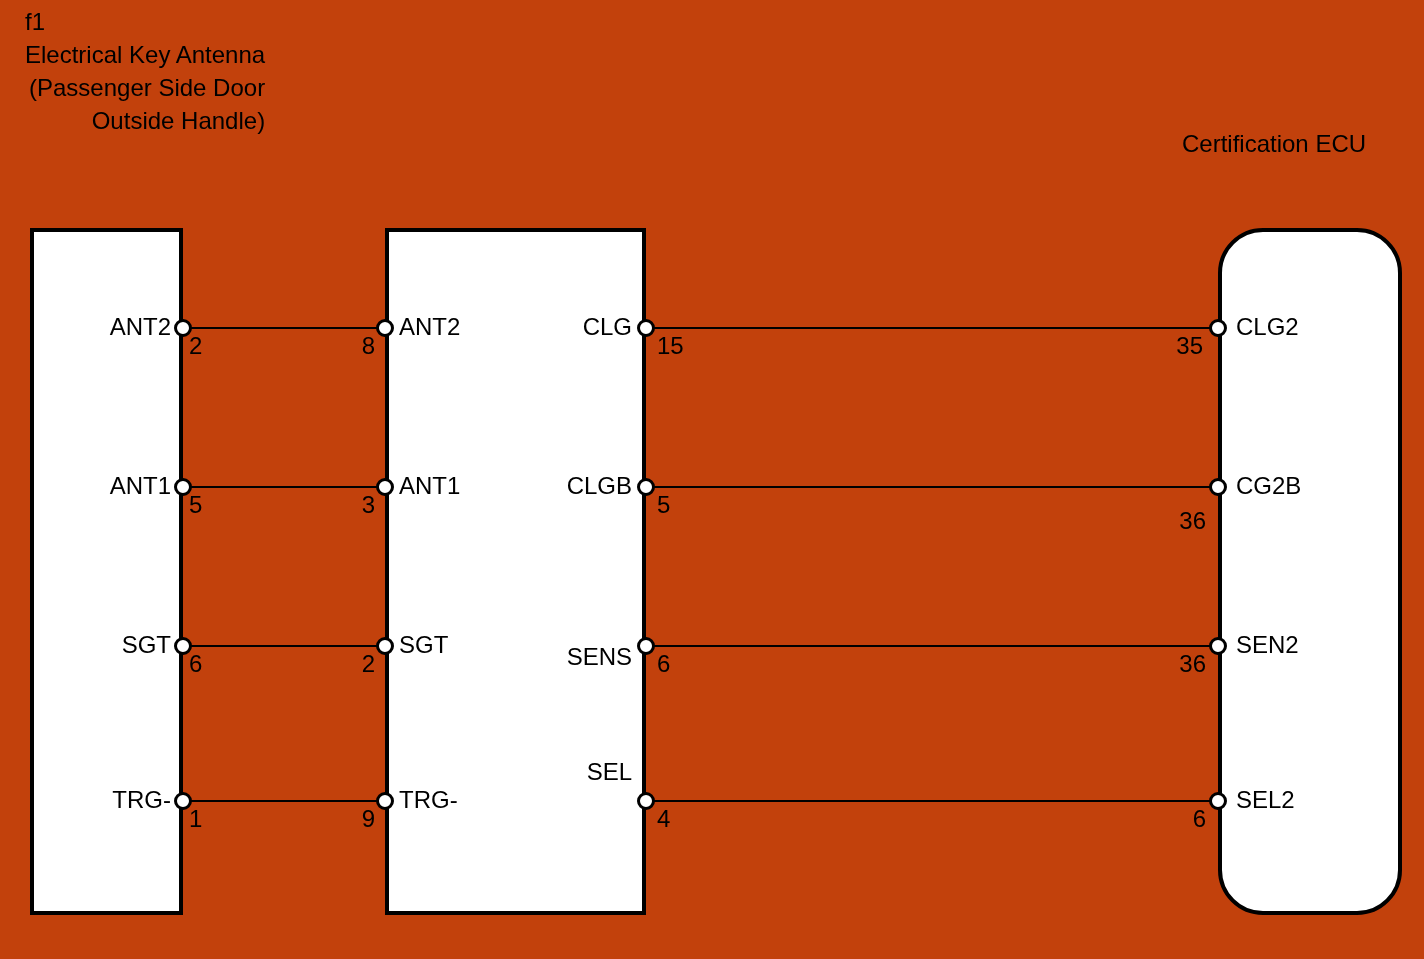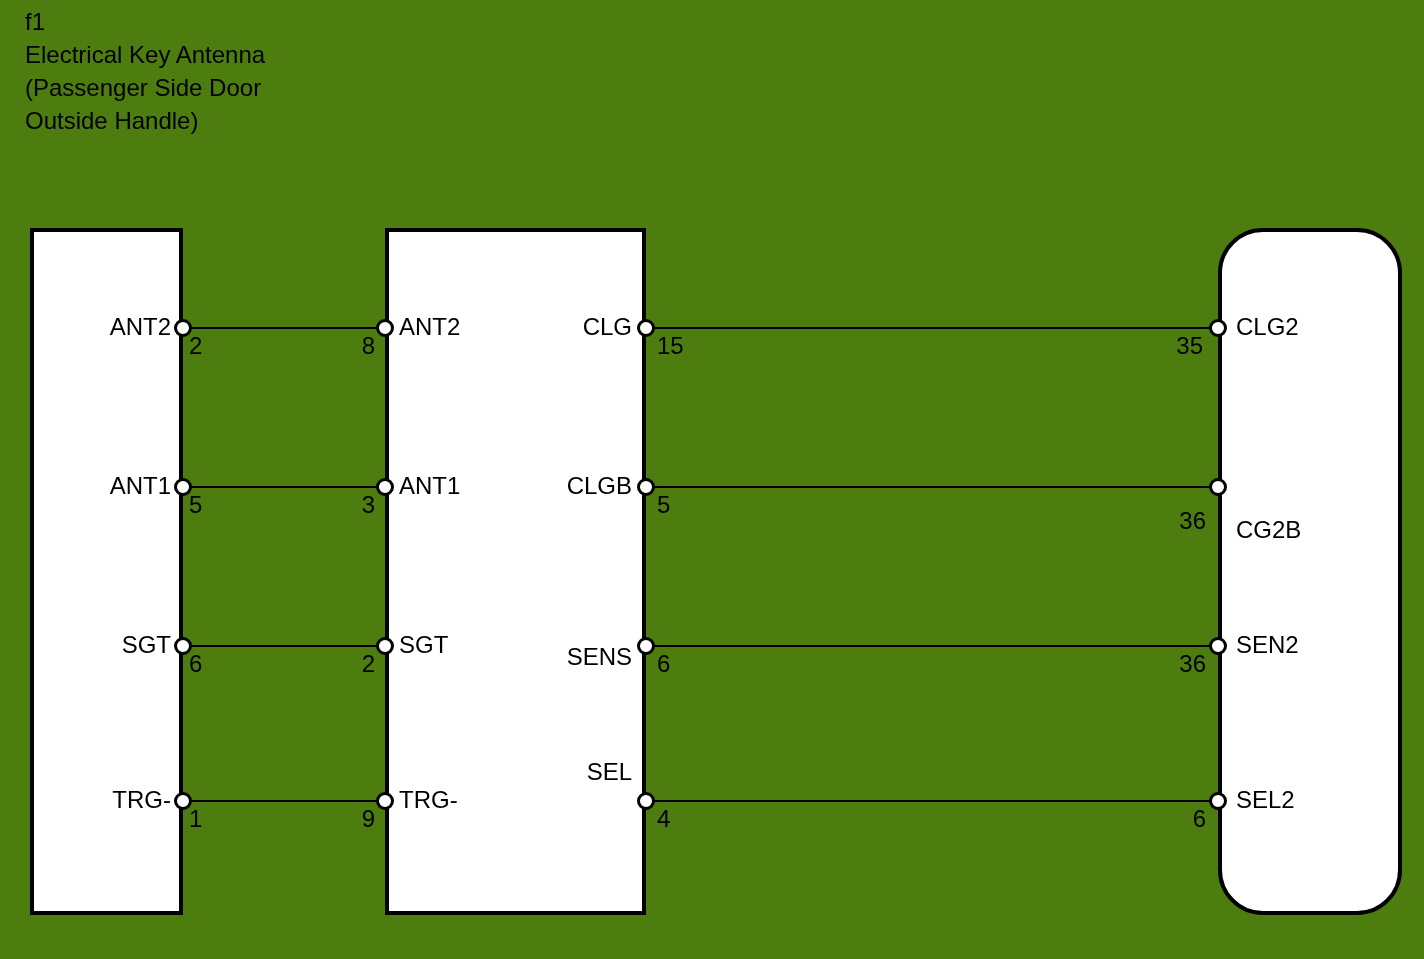--- a/index.html
+++ b/index.html
@@ -1,20 +1,20 @@
 <!DOCTYPE html>
 <html><head>
 <meta charset="utf-8">
 <style>
   html, body { margin: 0; padding: 0; background: #ffffff; }
   .canvas {
     position: relative;
     width: 1424px;
     height: 959px;
-    background: #4d7c0f;
+    background: #c2410c;
     font-family: "Liberation Sans", sans-serif;
     color: #000000;
     overflow: hidden;
   }
   .box {
     position: absolute;
     box-sizing: border-box;
     border: 4px solid #000000;
     background: #ffffff;
   }
@@ -45,35 +45,36 @@
     font-size: 24px;
     line-height: 26px;
     white-space: nowrap;
   }
   .right { text-align: right; }
   .title {
     position: absolute;
     font-size: 24px;
     line-height: 33px;
   }
-  .title .name { white-space: pre-line; }
+  .title .name { white-space: pre-line; text-align: right; }
   .title.gap .name { margin-top: 8px; }
 </style>
 </head>
 <body>
 
 <div class="canvas">
 
   <div class="title" style="left:25px; top:5px;">
     <div class="code">f1</div>
     <div class="name">Electrical Key Antenna
 (Passenger Side Door
 Outside Handle)</div>
   </div>
   <div class="title" style="left:1182px; top:127px;">
+    <div class="name">Certification ECU</div>
   </div>
 
   <div class="box" style="left:30px; top:228px; width:153px; height:687px;"></div>
   <div class="box" style="left:385px; top:228px; width:261px; height:687px;"></div>
   <div class="box rounded" style="left:1218px; top:228px; width:184px; height:687px;"></div>
 
   <div class="wire" style="left:183px; top:327px; width:202px;"></div>
   <div class="wire" style="left:646px; top:327px; width:572px;"></div>
   <div class="pin" style="left:174px; top:319px;"></div>
   <div class="pin" style="left:376px; top:319px;"></div>
@@ -93,21 +94,21 @@
   <div class="pin" style="left:174px; top:478px;"></div>
   <div class="pin" style="left:376px; top:478px;"></div>
   <div class="pin" style="left:637px; top:478px;"></div>
   <div class="pin" style="left:1209px; top:478px;"></div>
   <div class="lbl right" style="left:40px; top:472px; width:131px;">ANT1</div>
   <div class="num" style="left:189px; top:492px;">5</div>
   <div class="lbl" style="left:399px; top:472px;">ANT1</div>
   <div class="num right" style="left:325px; top:492px; width:50px;">3</div>
   <div class="lbl right" style="left:505px; top:472px; width:127px;">CLGB</div>
   <div class="num" style="left:657px; top:492px;">5</div>
-  <div class="lbl" style="left:1236px; top:472px;margin-top:44px;">CG2B</div>
+  <div class="lbl" style="left:1236px; top:472px;">CG2B</div>
   <div class="num right" style="left:1148px; top:492px; width:58px;margin-top:16px;">36</div>
 
   <div class="wire" style="left:183px; top:645px; width:202px;"></div>
   <div class="wire" style="left:646px; top:645px; width:572px;"></div>
   <div class="pin" style="left:174px; top:637px;"></div>
   <div class="pin" style="left:376px; top:637px;"></div>
   <div class="pin" style="left:637px; top:637px;"></div>
   <div class="pin" style="left:1209px; top:637px;"></div>
   <div class="lbl right" style="left:40px; top:631px; width:131px;">SGT</div>
   <div class="num" style="left:189px; top:651px;">6</div>

